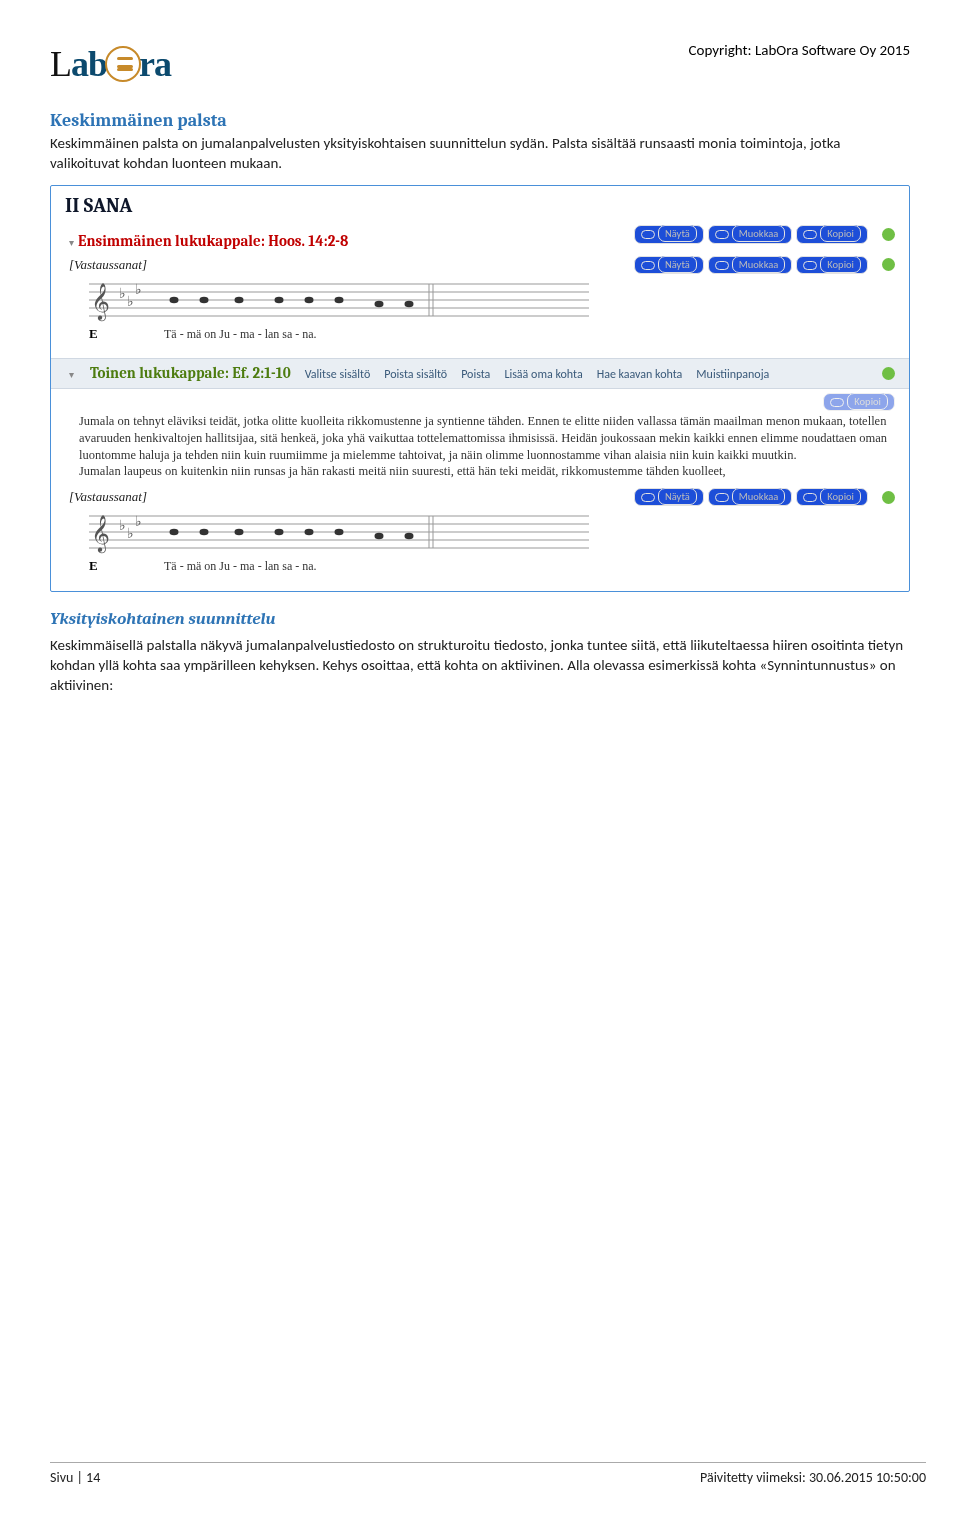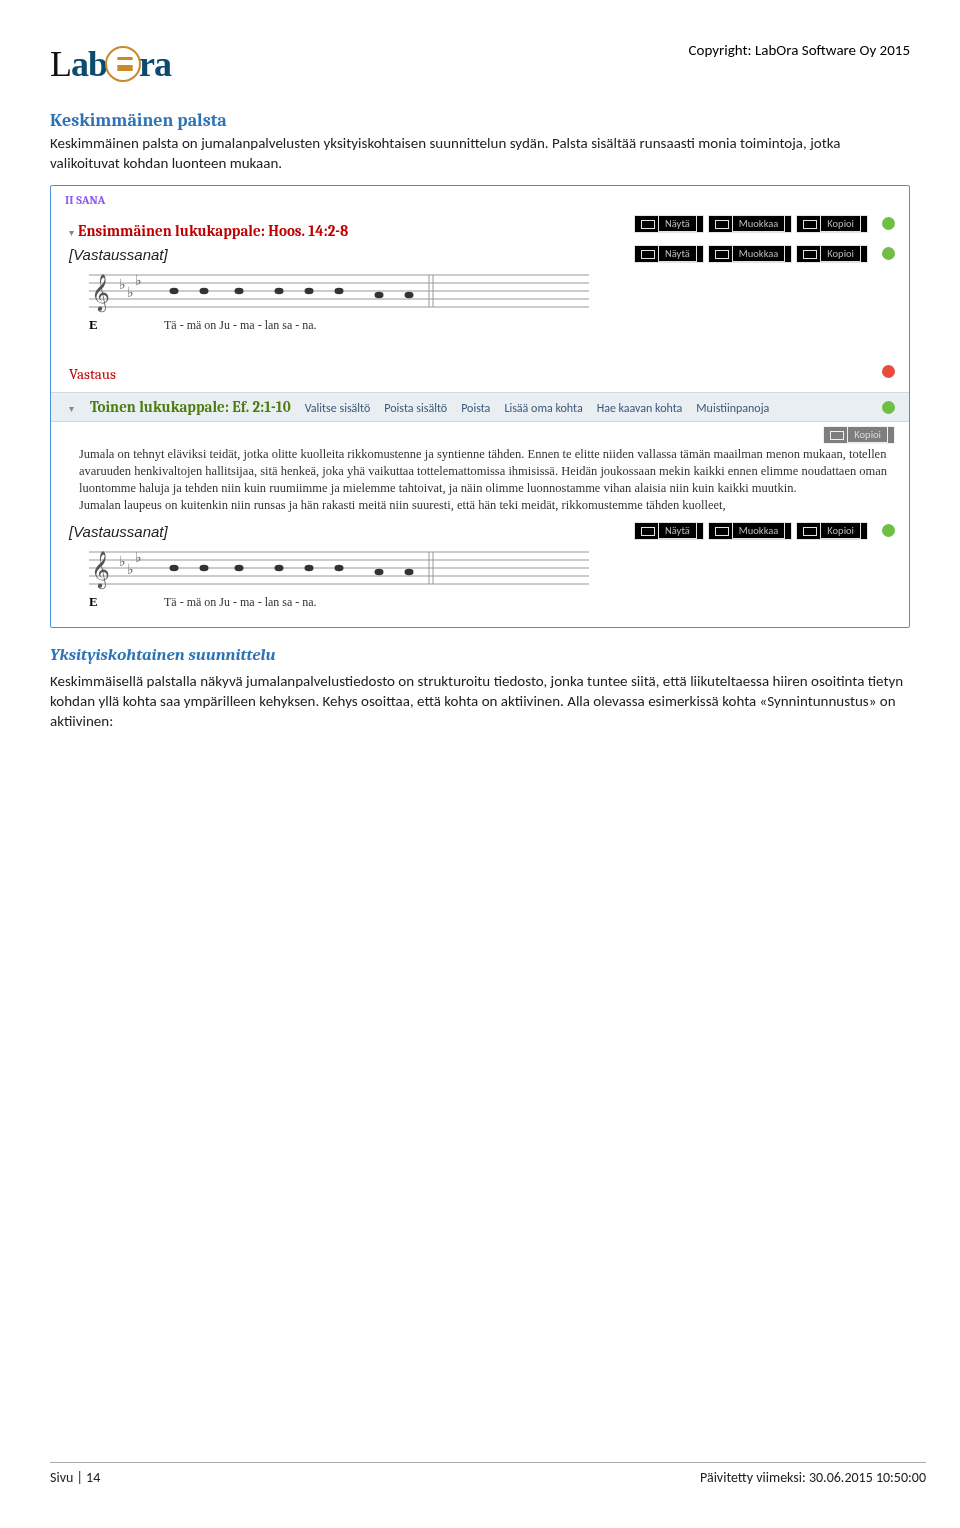--- a/index.html
+++ b/index.html
@@ -37,30 +37,30 @@
   .body-text { font-size:15px; color:#222; margin-bottom:12px;}
   .screenshot-box {
     border: 1.5px solid #4a90d9;
     border-radius: 2px;
     margin: 12px 0 10px 0;
     padding: 0;
     background:#fff;
     overflow: hidden;
     font-size:13px;
   }
-  .section-red { color:#8b5cf6; font-family: Cambria, Georgia, serif; font-weight:bold; font-size:12px; padding:6px 10px 4px 14px; }
+  .section-red { color:#0f172a; font-family: Cambria, Georgia, serif; font-weight:bold; font-size:20px; padding:6px 10px 4px 14px; }
   .section-title-red { color:#C00000; font-family: Cambria, Georgia, serif; font-size:15px; padding-top:6px; padding-bottom:2px;}
   .section-title-blue { color:#4d7c0f; font-family: Cambria, Georgia, serif; font-weight:bold; font-size:15px;}
-  .section-title-black { color:#222; font-family: Liberation Sans, sans-serif; font-style: italic; font-size:15px;}
+  .section-title-black { color:#222; font-family: Liberation Serif, serif; font-style: italic; font-size:13px;}
   .dot { width:13px; height:13px; border-radius:50%; flex:0 0 13px; margin-left:8px;}
   .green { background:#6fbf44; }
   .red { background:#e74c3c; }
   .para-text { font-family: Georgia, serif; color:#333; font-size:12.5px; padding: 2px 18px 6px 28px; line-height:1.35;}
   .action-box { display:flex; gap:4px; font-size:10.5px; color:#bbb; align-items:center;}
-  .action-box span { border:1px solid #e2e2e2; border-radius:0; padding:1px 6px; background:#000000;}
+  .action-box span { border:1px solid #e2e2e2; border-radius:7px; padding:1px 6px; background:#1d4ed8;}
   .cb { display:inline-block; width:9px; height:9px; border:1px solid #ccc; margin-right:3px; vertical-align:middle; background:#fff;}
   .row-hdr { display:flex; align-items:flex-start; justify-content:space-between; padding:2px 14px 0 18px;}
   .row-hdr .left { display:flex; align-items:baseline; gap:2px;}
   .row-hdr .right { display:flex; align-items:center; gap:6px;}
   .caret { color:#888; font-size:10px; margin-right:2px; }
   .toolbar-row {
     background:#e9eef3;
     border-top:1px solid #d0d8e2;
     border-bottom:1px solid #d0d8e2;
     display:flex; align-items:center; justify-content:space-between;
@@ -152,24 +152,20 @@
         <ellipse cx="300" cy="28" rx="4.5" ry="3.2"></ellipse>
         <ellipse cx="330" cy="28" rx="4.5" ry="3.2"></ellipse>
       </g>
       <line x1="350" y1="8" x2="350" y2="40" stroke="#999"></line>
       <line x1="354" y1="8" x2="354" y2="40" stroke="#999"></line>
       <text class="e-lbl" x="10" y="62">E</text>
       <text class="lyric" x="85" y="62">Tä  -  mä     on     Ju   -   ma  -  lan     sa   -   na.</text>
     </svg>
   </div>
 
-  <div class="divider-row">
-    <span class="section-title-red">Vastaus</span>
-    <div class="dot red"></div>
-  </div>
 
   <div class="toolbar-row">
     <div class="left">
       <span class="caret">▾</span>
       <span class="section-title-blue">Toinen lukukappale: Ef. 2:1-10</span>
       <span class="tb-link">Valitse sisältö</span>
       <span class="tb-link">Poista sisältö</span>
       <span class="tb-link">Poista</span>
       <span class="tb-link">Lisää oma kohta</span>
       <span class="tb-link">Hae kaavan kohta</span>

